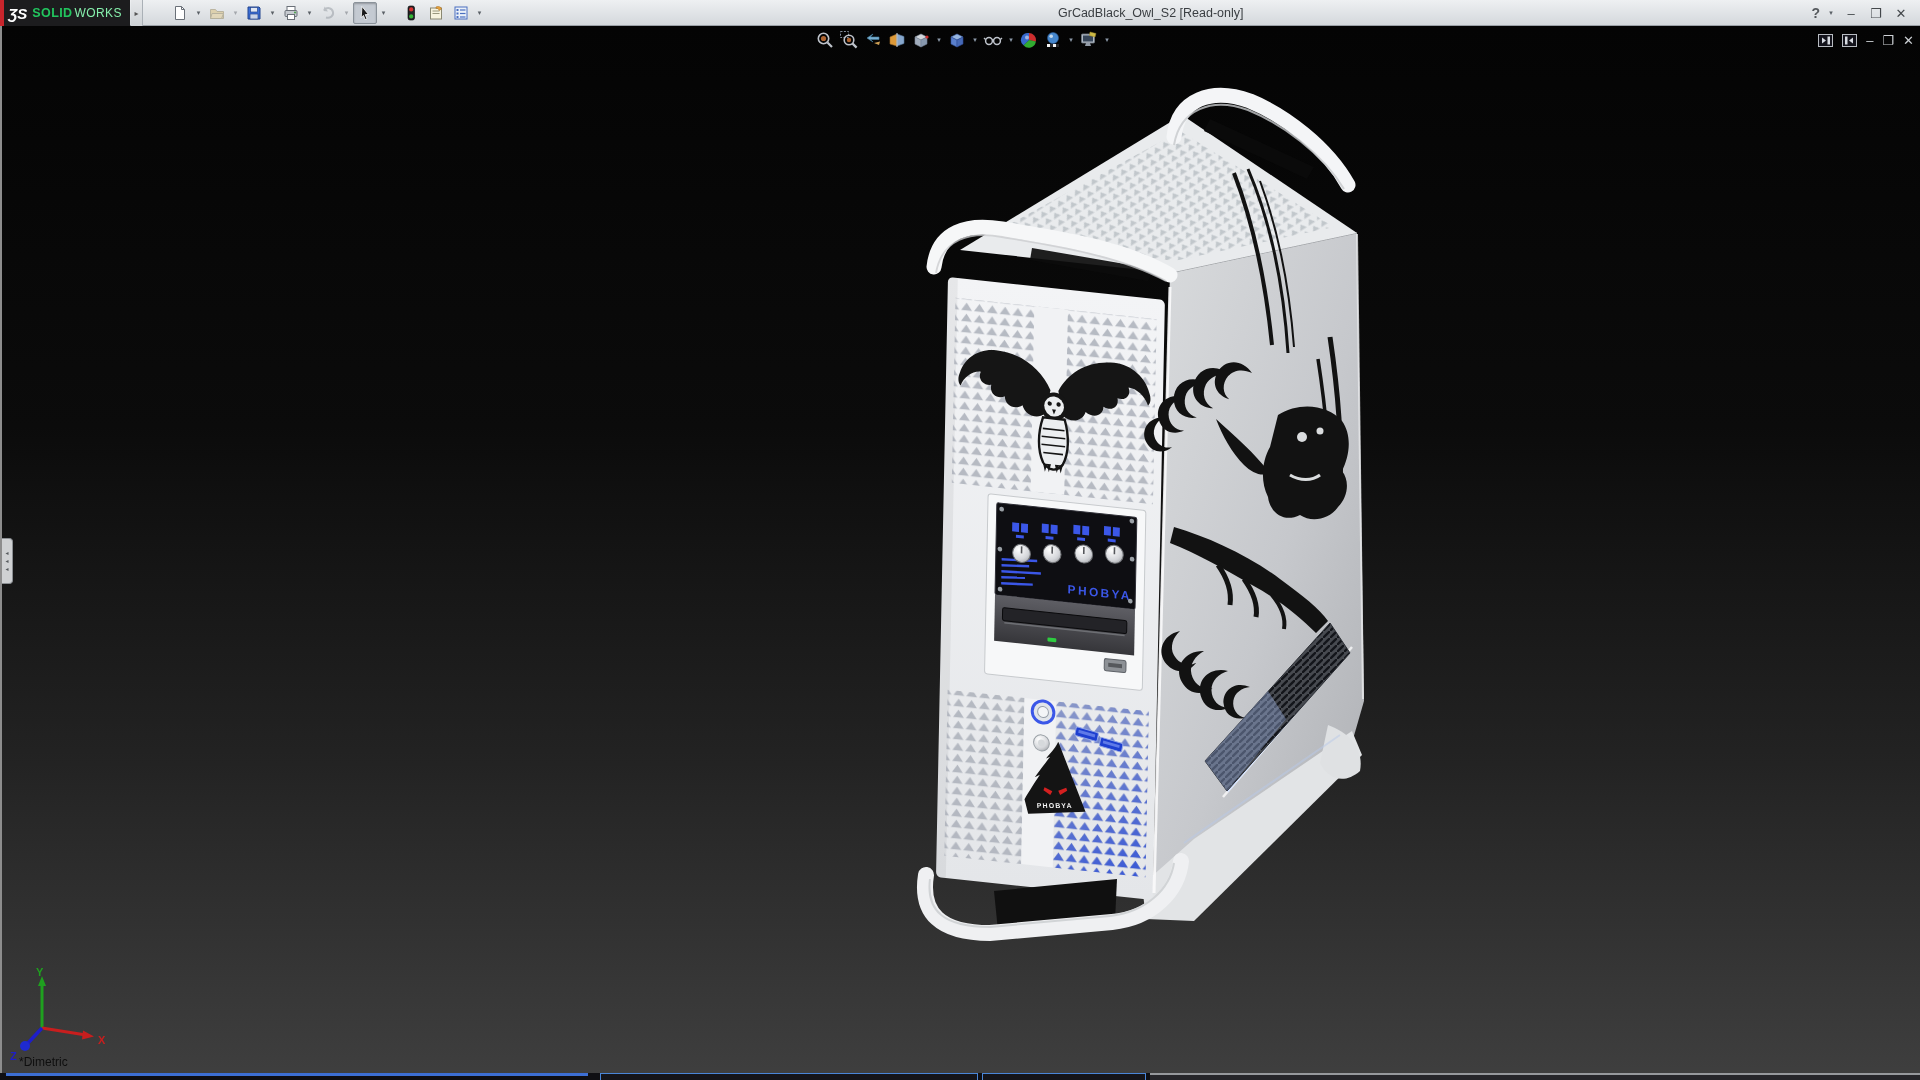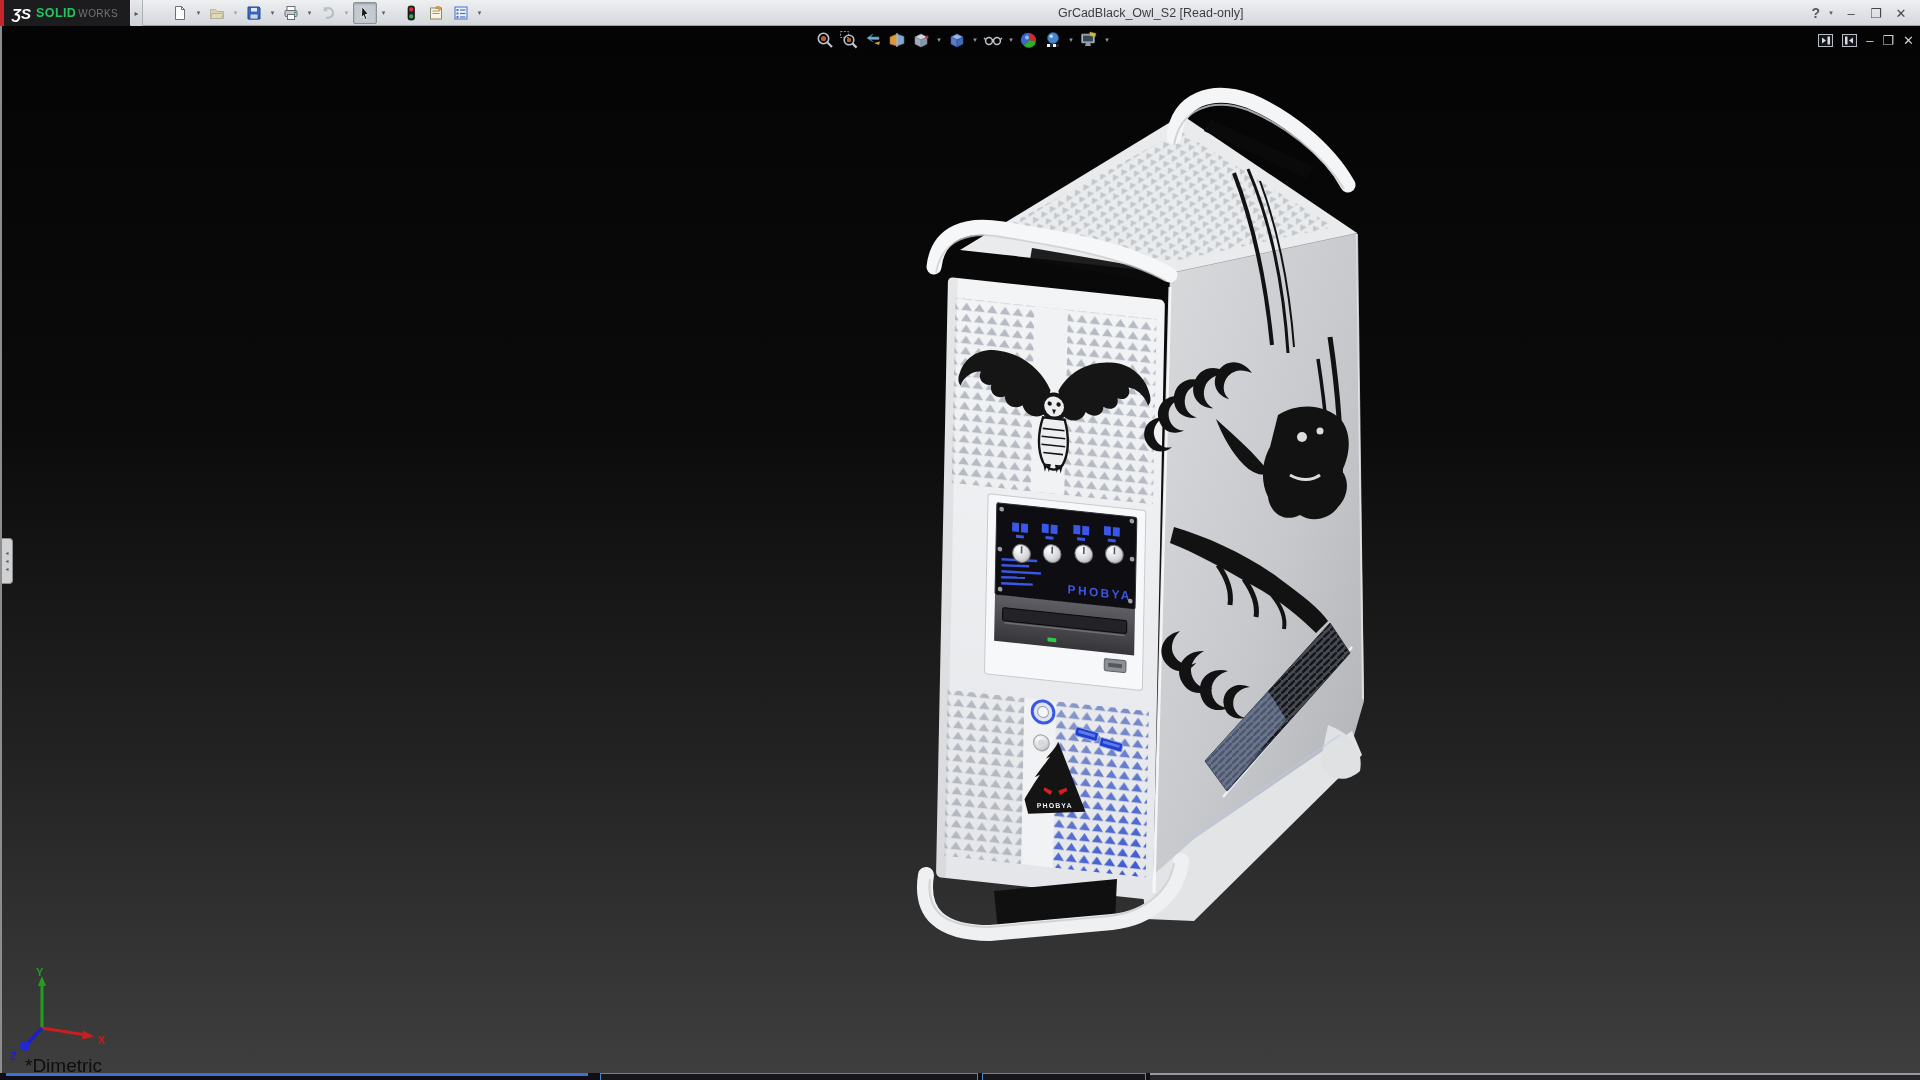--- a/index.html
+++ b/index.html
@@ -7,21 +7,21 @@
   *{box-sizing:border-box;}
 
   
   .titlebar{position:absolute;left:0;top:0;width:1920px;height:26px;
     background:linear-gradient(#eef0f2,#d4d8dc);border-bottom:1px solid #9aa0a6;z-index:30;padding-left:20px;}
   .logo{position:absolute;left:0;top:0;width:130px;height:26px;background:#1c1c1e;
     display:flex;align-items:center;justify-content:center;gap:2px;}
   .logo::before{content:"";position:absolute;left:0;top:0;width:4px;height:26px;background:#c8252c;}
   .logo .mark{color:#fff;font-style:italic;font-weight:bold;font-size:15px;margin-right:3px;}
   .logo .solid{color:#22c55e;font-weight:bold;font-size:12.5px;letter-spacing:.4px;}
-  .logo .works{color:#737373;font-weight:normal;font-size:10px;letter-spacing:.4px;}
+  .logo .works{color:#86efac;font-weight:normal;font-size:12px;letter-spacing:.4px;}
   .flyout-btn{position:absolute;left:131px;top:0;width:12px;height:26px;background:linear-gradient(#e6e8ea,#cdd1d5);
     border-right:1px solid #aab0b6;color:#555;font-size:8px;display:flex;align-items:center;justify-content:center;cursor:pointer;}
   .tbar{position:absolute;left:168px;top:2px;height:22px;display:flex;align-items:center;gap:1px;}
   .tb-btn{width:24px;height:22px;display:flex;align-items:center;justify-content:center;border:1px solid transparent;border-radius:2px;}
   .tb-btn.pressed{background:#c4cad2;border:1px solid #8a929a;box-shadow:inset 0 1px 2px rgba(0,0,0,.25);}
   .tb-dd{width:11px;height:22px;display:flex;align-items:center;justify-content:center;color:#5a6066;font-size:7px;}
   .tb-gap{width:8px;}
   .dim{opacity:.45;}
   .title-text{position:absolute;left:1058px;top:6px;font-size:12.5px;color:#3a3e42;}
   .tb-right{position:absolute;right:10px;top:0;height:26px;display:flex;align-items:center;gap:7px;color:#44484c;}
@@ -34,21 +34,21 @@
     border-left:2px solid #8d8d8d;}
   .headsup{position:absolute;left:812px;top:3px;display:flex;align-items:center;gap:2px;}
   .h-btn{width:22px;height:22px;display:flex;align-items:center;justify-content:center;opacity:.95;}
   .h-dd{width:10px;color:#8a96a6;font-size:7px;text-align:center;}
   .doc-controls{position:absolute;right:6px;top:7px;display:flex;align-items:center;gap:9px;}
   .doc-g{color:#cdd1d5;font-size:13px;}
   .feature-tab{position:absolute;left:0;top:512px;width:11px;height:46px;background:#cfd1d3;
     border-radius:0 4px 4px 0;border:1px solid #8a8e92;border-left:none;
     display:flex;flex-direction:column;align-items:center;justify-content:center;gap:2px;}
   .feature-tab span{color:#55595d;font-size:6px;line-height:6px;}
-  .status-label{position:absolute;left:23px;top:1029px;font-size:19px;color:#0e0e0e;font-weight:500;}
+  .status-label{position:absolute;left:17px;top:1029px;font-size:12px;color:#0e0e0e;font-weight:500;}
   .model-svg{position:absolute;left:880px;top:59px;width:520px;height:890px;}
   .triad-svg{position:absolute;left:4px;top:940px;width:120px;height:100px;}
 
   
   .taskbar{position:absolute;left:0;bottom:0;width:1920px;height:7px;background:#0f0f13;}
   .tk-line{position:absolute;left:6px;top:0;width:582px;height:3px;background:#3d6fd4;}
   .tk-b1{position:absolute;left:600px;top:0;width:378px;height:7px;background:#15151a;border:1px solid #4a86d8;border-bottom:none;}
   .tk-b2{position:absolute;left:982px;top:0;width:164px;height:7px;background:#15151a;border:1px solid #4a86d8;border-bottom:none;}
   .tk-b3{position:absolute;left:1150px;top:0;width:770px;height:7px;background:#26262a;border-top:2px solid #97999d;}
 </style>

